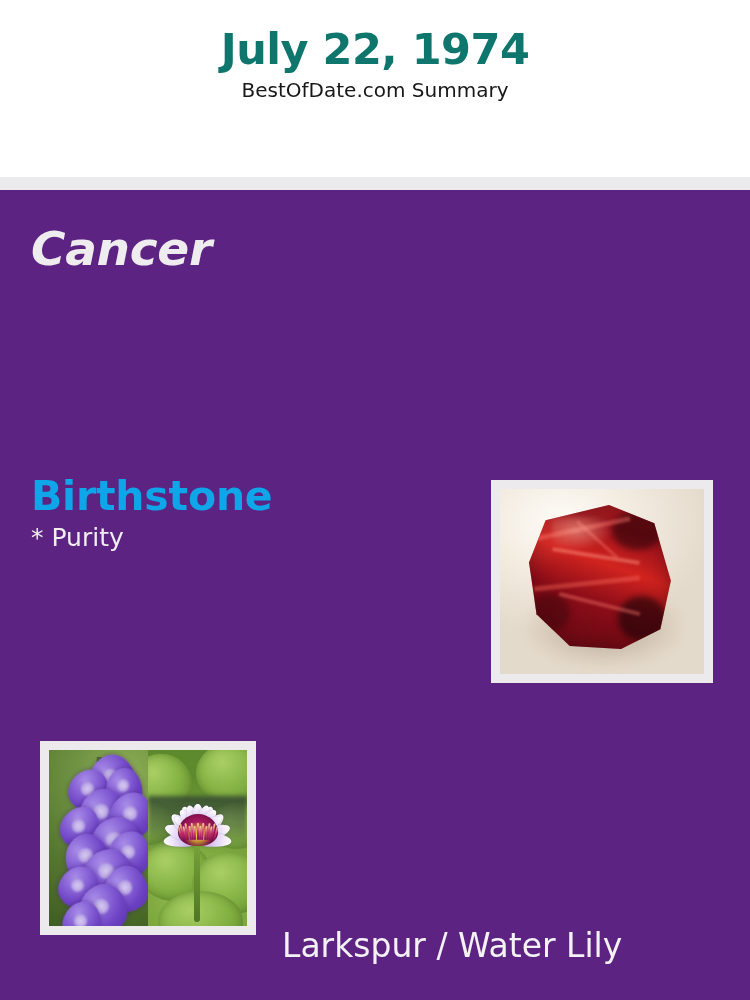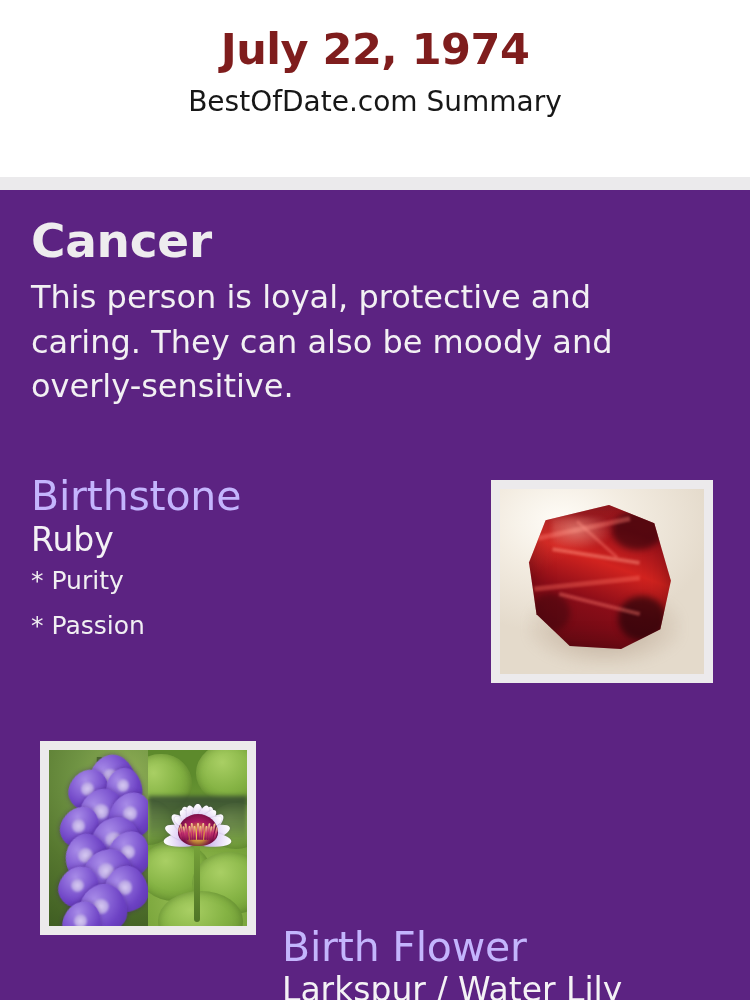--- a/index.html
+++ b/index.html
@@ -29,32 +29,32 @@
     width: 750px;
     height: 177px;
     background: #ffffff;
     text-align: center;
     padding-top: 26px;
   }
 
   .header-date {
     font-size: 43px;
     font-weight: 700;
-    color: #7f1d1d;
+    color: #0f766e;
     letter-spacing: -0.5px;
     line-height: 1.08;
     white-space: nowrap;
   }
 
   .header-site {
-    font-size: 28px;
+    font-size: 20px;
     font-weight: 400;
     color: #171717;
     line-height: 1.32;
-    margin-top: 12px;
+    margin-top: 5px;
     white-space: nowrap;
   }
 
   .header-note {
     font-size: 22px;
     font-weight: 400;
     color: #4a5568;
     line-height: 1.3;
     margin-top: 3px;
     white-space: nowrap;
@@ -74,22 +74,23 @@
     left: 0; top: 190px;
     width: 750px;
     height: 810px;
     background: #5c2382;
   }
 
   
   .sign-block {
     position: absolute;
     left: 31px;
-    top: 26px;
+    top: 34px;
     width: 640px;
+    font-style: italic;
   }
 
   .sign-name {
     font-size: 47px;
     font-weight: 700;
     color: #eeecee;
     line-height: 1.06;
     letter-spacing: -0.3px;
   }
 
@@ -105,22 +106,22 @@
   
   .stone-block {
     position: absolute;
     left: 31px;
     top: 284px;
     width: 430px;
   }
 
   .section-title {
     font-size: 41px;
-    font-weight: 400;
-    color: #c4b5fd;
+    font-weight: 700;
+    color: #0ea5e9;
     line-height: 1.08;
     letter-spacing: -0.2px;
   }
 
   .section-sub {
     font-size: 33px;
     font-weight: 400;
     color: #f4f2f5;
     line-height: 1.24;
     margin-top: 2px;
@@ -311,34 +312,30 @@
   <div class="header">
     <div class="header-date">July 22, 1974</div>
     <div class="header-site">BestOfDate.com Summary</div>
   </div>
   <div class="header-rule"></div>
 
   <div class="body-wrap">
 
     <div class="sign-block">
       <div class="sign-name">Cancer</div>
-      <div class="sign-desc">This person is loyal, protective and caring. They can also be moody and overly-sensitive.</div>
     </div>
 
     <div class="stone-block">
       <div class="section-title">Birthstone</div>
-      <div class="section-sub">Ruby</div>
       <div class="traits">
         <div class="trait">* Purity</div>
-        <div class="trait">* Passion</div>
       </div>
     </div>
 
     <div class="flower-block">
-      <div class="section-title">Birth Flower</div>
       <div class="section-sub">Larkspur / Water Lily</div>
 
     </div>
   </div>
 
   <div class="frame ruby-frame">
     <div class="frame-inner">
       <div class="ruby-scene">
         <div class="ruby-shadow"></div>
         <div class="ruby-gem">

